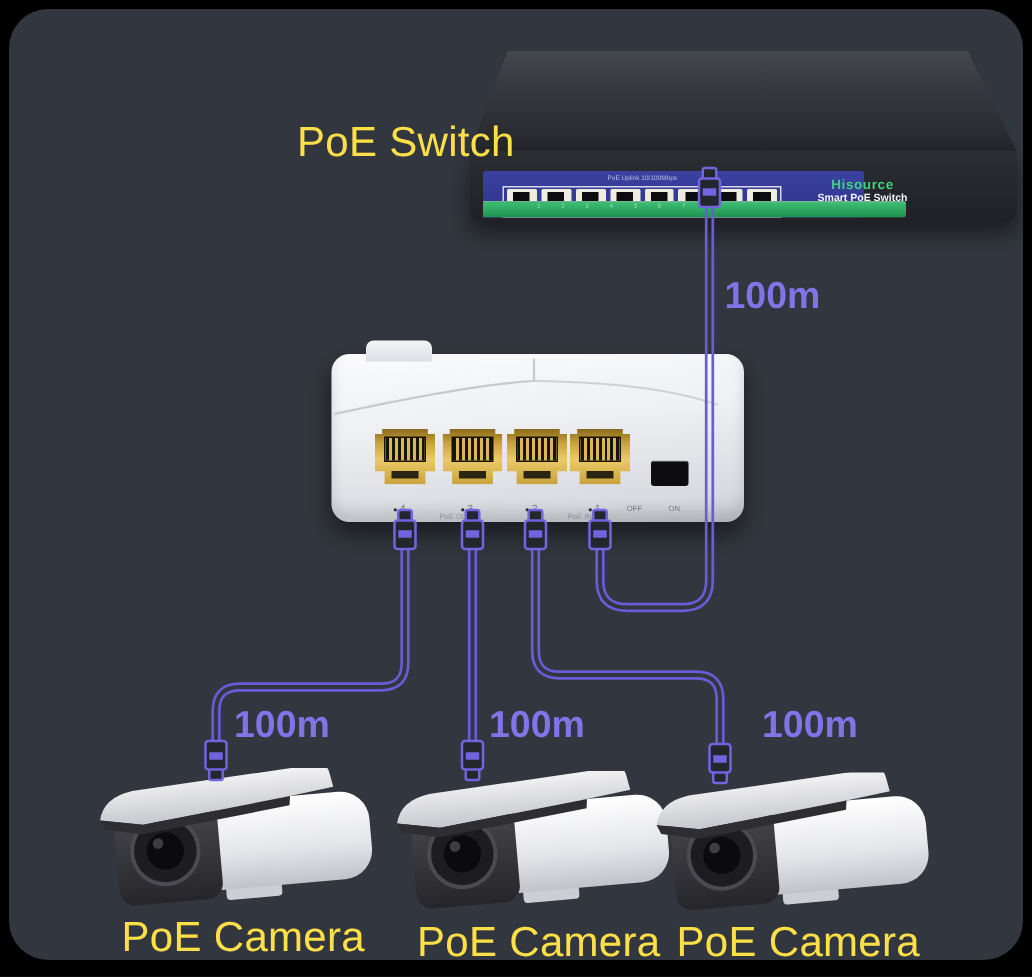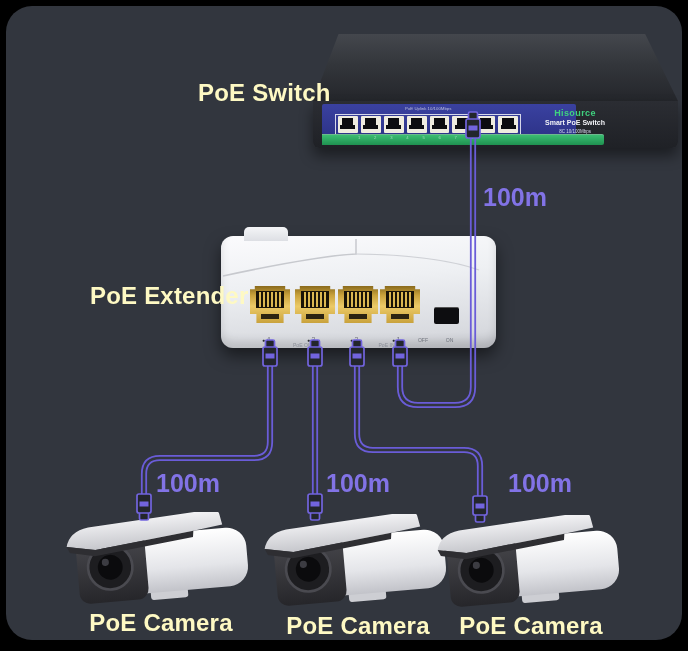--- a/index.html
+++ b/index.html
@@ -3,33 +3,33 @@
 <meta charset="utf-8">
 <style>
   * { margin:0; padding:0; box-sizing:border-box; }
   html,body { width:688px; height:651px; background:#000; overflow:hidden;
               font-family:"Liberation Sans", sans-serif; }
   .panel { position:absolute; left:6px; top:6px; width:676px; height:634px;
            background:#32363e; border-radius:26px; overflow:hidden; }
   .abs { position:absolute; }
 
   
-  .dev-label { position:absolute; color:#fef9c3; font-size:24px; font-weight:700;
+  .dev-label { position:absolute; color:#fde047; font-size:28px; font-weight:400;
                letter-spacing:.2px; white-space:nowrap; }
   .dist-label { position:absolute; color:#8273e6; font-size:25px; font-weight:700;
                 white-space:nowrap; }
 
   
   .sw-top { position:absolute; left:307px; top:28px; width:365px; height:67px;
             background:linear-gradient(180deg,#44474d 0%,#33363b 45%,#24262b 100%);
             clip-path:polygon(7% 0,91% 0,100% 100%,0 100%); }
   .sw-front { position:absolute; left:307px; top:95px; width:365px; height:47px;
               background:linear-gradient(180deg,#2b2d33,#1f2126);
               border-radius:0 0 6px 6px; box-shadow:0 8px 14px rgba(0,0,0,.45); }
-  .sw-panel { position:absolute; left:9px; top:3px; width:254px; height:31px;
+  .sw-panel { position:absolute; left:9px; top:13px; width:254px; height:31px;
               background:linear-gradient(180deg,#3a41a0,#2e348a); border-radius:2px; }
   .sw-green { position:absolute; left:9px; top:33px; width:282px; height:11px;
               background:linear-gradient(180deg,#3bbd72,#1f9150);
               border-top:1px solid rgba(255,255,255,.35); border-radius:0 2px 2px 0; }
   .sw-caption { position:absolute; left:13px; top:2px; width:186px; text-align:center;
                 color:#cfd2e8; font-size:6px; opacity:.85; }
   .sw-caption span { display:inline-block; transform:scale(.72); white-space:nowrap; }
   .sw-ports { position:absolute; left:13px; top:10px; width:186px; height:21px;
               border:1px solid rgba(255,255,255,.8); display:flex; gap:3px;
               padding:1px 2px; }
@@ -124,21 +124,20 @@
     <div class="ex-dc"></div>
     <div class="ex-dot-num" style="left:41px;">4</div>
     <div class="ex-dot-num" style="left:86px;">3</div>
     <div class="ex-dot-num" style="left:129px;">2</div>
     <div class="ex-dot-num" style="left:171px;">1</div>
     <div class="ex-pwr" style="left:196px;"><span>OFF</span></div>
     <div class="ex-pwr" style="left:224px;"><span>ON</span></div>
     <div class="ex-small" style="left:70px; top:106px;"><span>PoE OUT</span></div>
     <div class="ex-small" style="left:156px; top:106px;"><span>PoE IN</span></div>
   </div>
-  <div class="dev-label" style="left:84px; top:276px;">PoE Extender</div>
 
   <svg class="camera" style="left:57px;  top:506px;" viewBox="0 0 220 112">
       <use href="#cam"></use>
     </svg>
   <svg class="camera" style="left:255px; top:508px;" viewBox="0 0 220 112">
       <use href="#cam"></use>
     </svg>
   <svg class="camera" style="left:428px; top:509px;" viewBox="0 0 220 112">
       <use href="#cam"></use>
     </svg>

